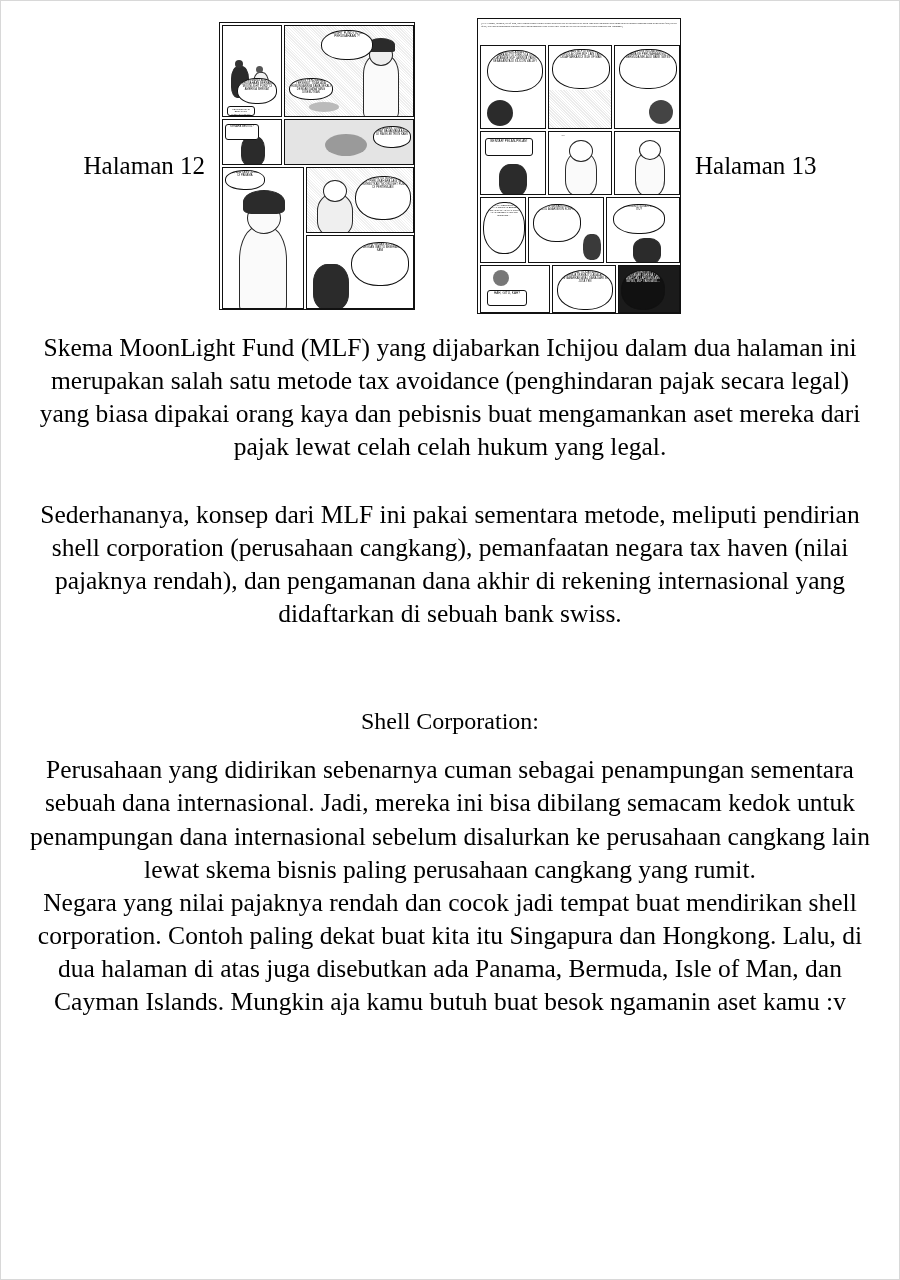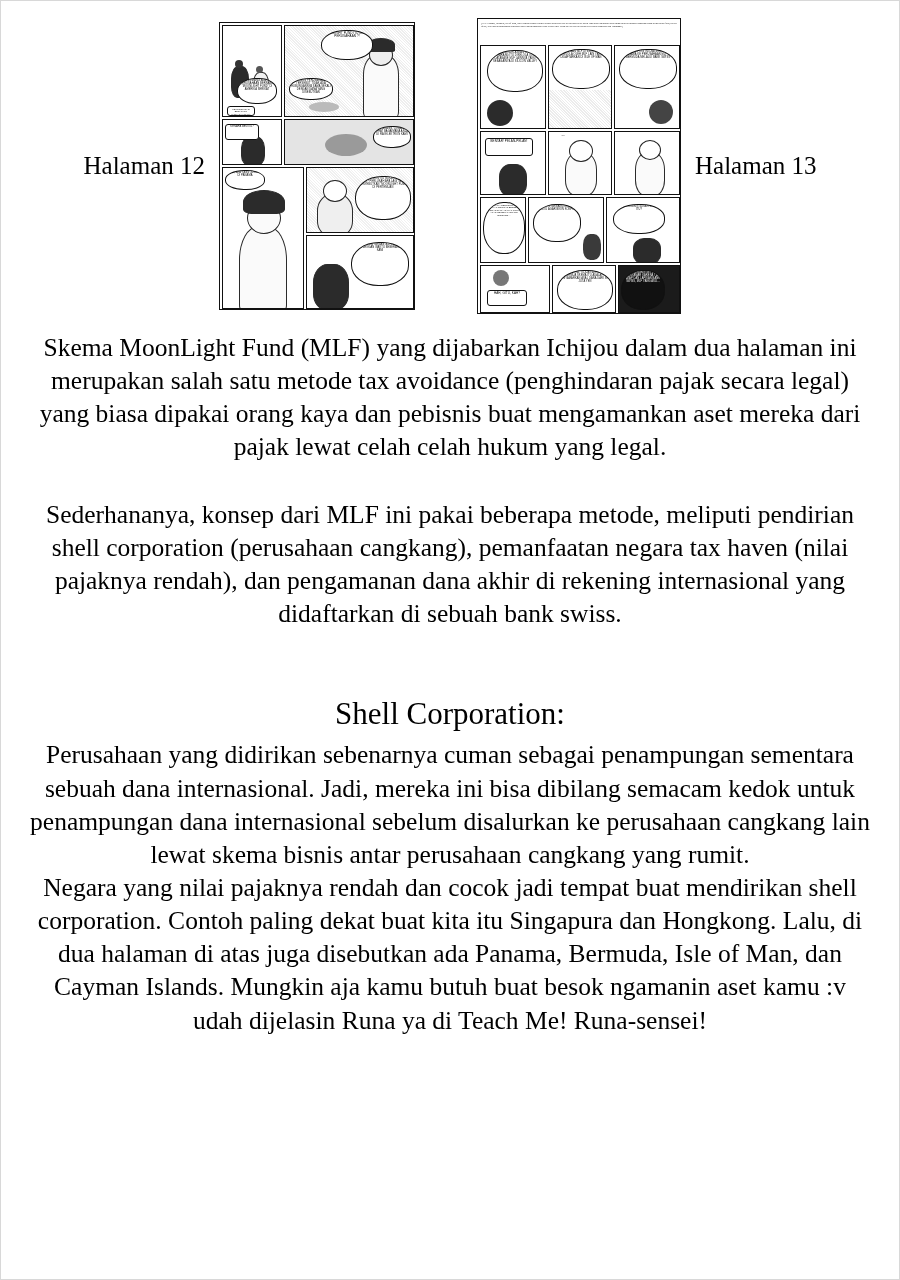--- a/index.html
+++ b/index.html
@@ -122,23 +122,23 @@
   }
   .para {
     font-size: 25.5px;
     line-height: 1.30;
     margin: 0;
     text-align: center;
   }
   .spacer-lg { height: 34px; }
   .spacer-md { height: 26px; }
   .heading {
-    font-size: 31px;
+    font-size: 24px;
     line-height: 1.30;
-    margin: 4px;
+    margin: 16px;
     text-align: center;
   }
 </style>
 </head>
 <body>
 
 <div class="page">
 
   <div class="manga-row">
 
@@ -252,28 +252,27 @@
 
     <div class="page-label right">Halaman 13</div>
   </div>
 
   <div class="body-text">
 
     <p class="para">Skema MoonLight Fund (MLF) yang dijabarkan Ichijou dalam dua halaman ini merupakan salah satu metode tax avoidance (penghindaran pajak secara legal) yang biasa dipakai orang kaya dan pebisnis buat mengamankan aset mereka dari pajak lewat celah celah hukum yang legal.</p>
 
     <div class="spacer-lg"></div>
 
-    <p class="para">Sederhananya, konsep dari MLF ini pakai beberapa metode, meliputi pendirian shell corporation (perusahaan cangkang), pemanfaatan negara tax haven (nilai pajaknya rendah), dan pengamanan dana akhir di rekening internasional yang didaftarkan di sebuah bank swiss.</p>
+    <p class="para">Sederhananya, konsep dari MLF ini pakai sementara metode, meliputi pendirian shell corporation (perusahaan cangkang), pemanfaatan negara tax haven (nilai pajaknya rendah), dan pengamanan dana akhir di rekening internasional yang didaftarkan di sebuah bank swiss.</p>
 
     <div class="spacer-lg"></div>
 
 
     <div class="spacer-md"></div>
 
     <p class="heading">Shell Corporation:</p>
-    <p class="para">Perusahaan yang didirikan sebenarnya cuman sebagai penampungan sementara sebuah dana internasional. Jadi, mereka ini bisa dibilang semacam kedok untuk penampungan dana internasional sebelum disalurkan ke perusahaan cangkang lain lewat skema bisnis antar perusahaan cangkang yang rumit.</p>
+    <p class="para">Perusahaan yang didirikan sebenarnya cuman sebagai penampungan sementara sebuah dana internasional. Jadi, mereka ini bisa dibilang semacam kedok untuk penampungan dana internasional sebelum disalurkan ke perusahaan cangkang lain lewat skema bisnis paling perusahaan cangkang yang rumit.</p>
 
     <p class="para">Negara yang nilai pajaknya rendah dan cocok jadi tempat buat mendirikan shell corporation. Contoh paling dekat buat kita itu Singapura dan Hongkong. Lalu, di dua halaman di atas juga disebutkan ada Panama, Bermuda, Isle of Man, dan Cayman Islands. Mungkin aja kamu butuh buat besok ngamanin aset kamu :v</p>
 
-    <p class="para">udah dijelasin Runa ya di Teach Me! Runa-sensei!</p>
   </div>
 
 </div>
 
 </body></html>

